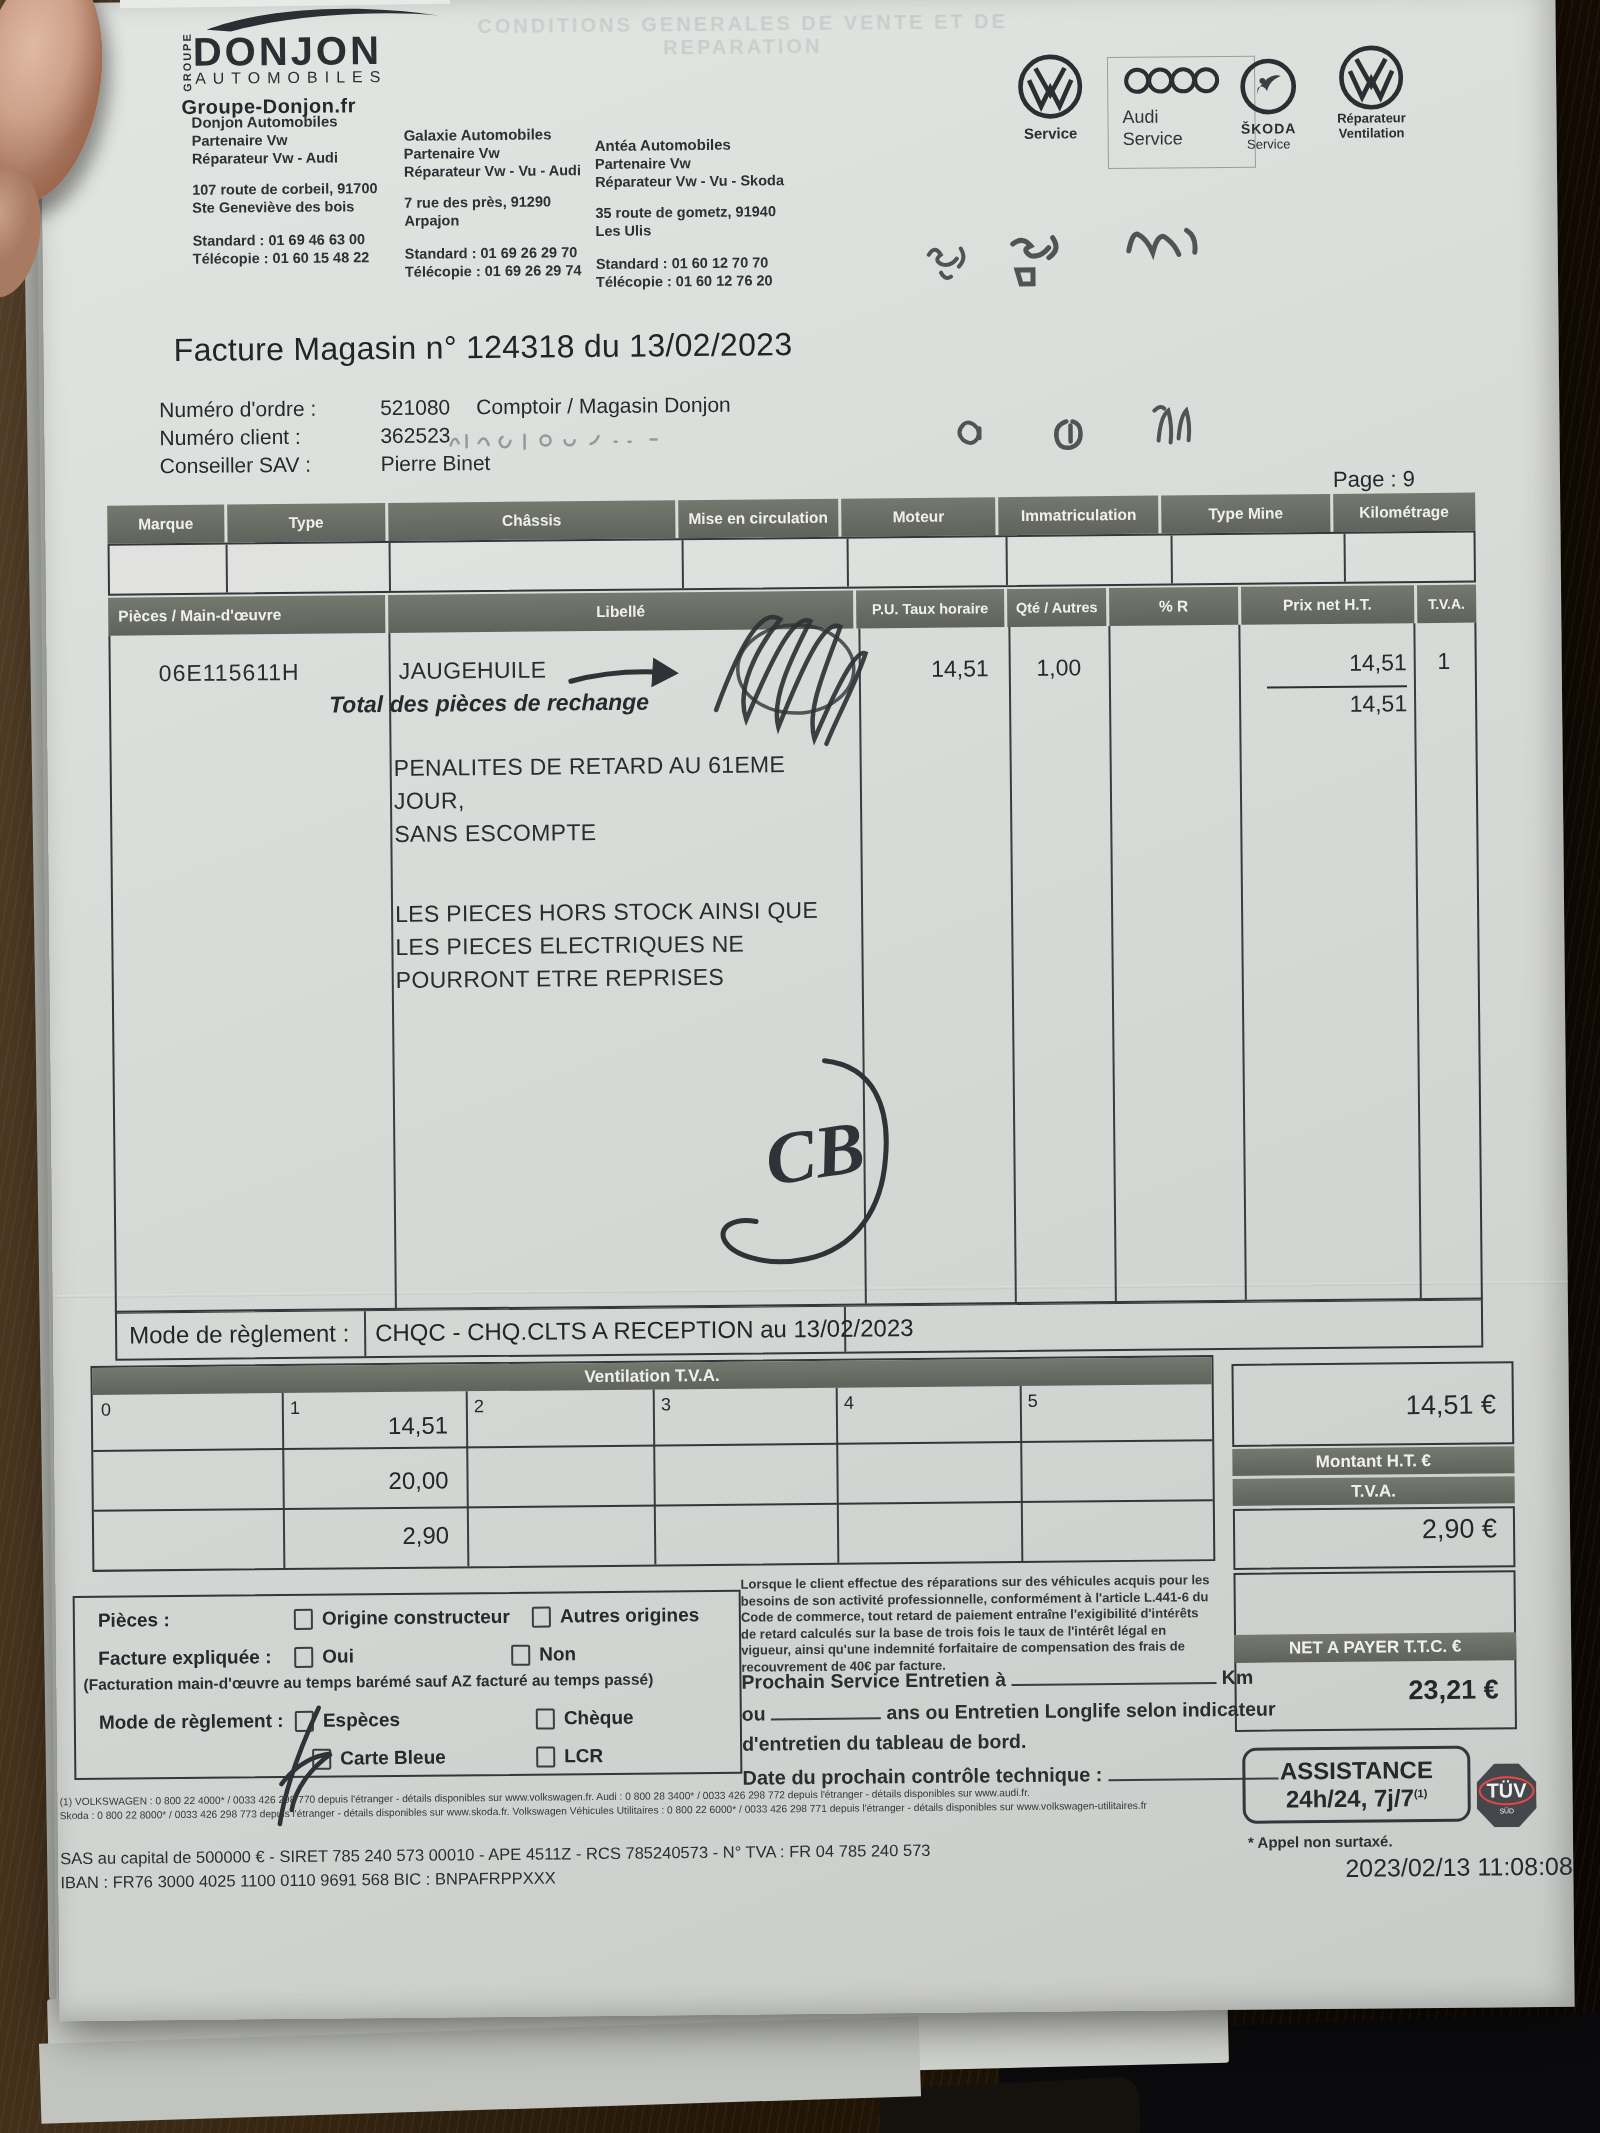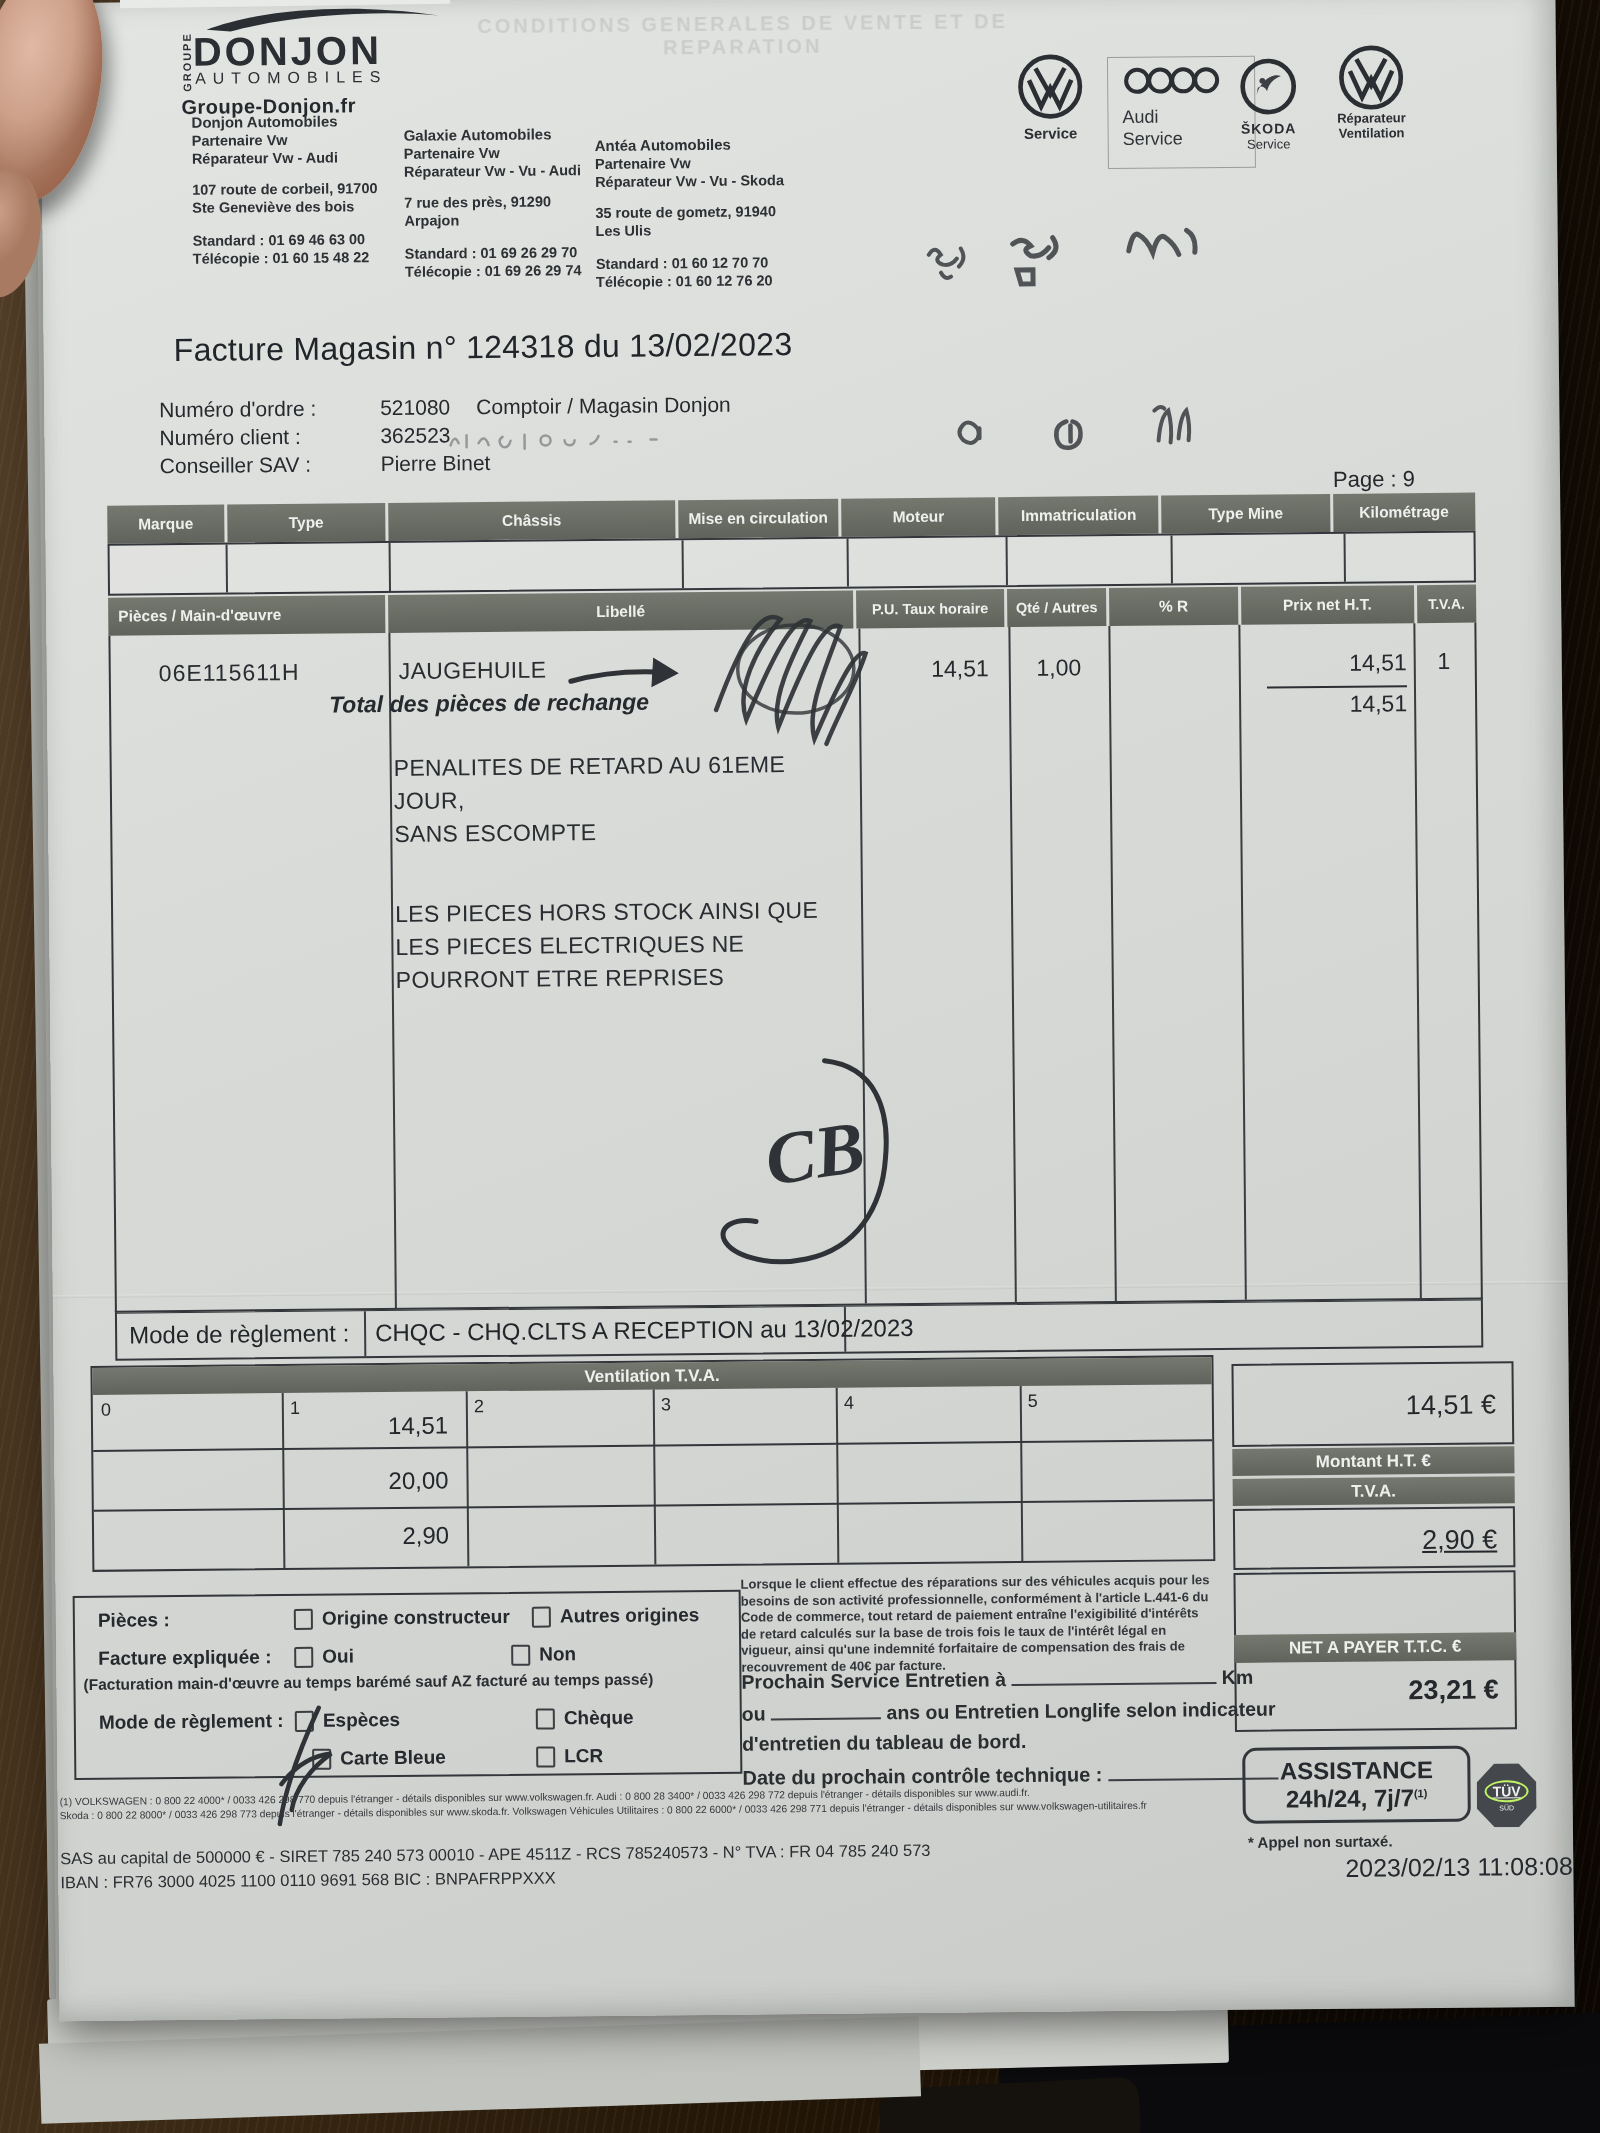--- a/index.html
+++ b/index.html
@@ -107,21 +107,21 @@
   .footnote{position:absolute;font-size:10.2px;font-weight:500;color:#35383c;width:1120px;}
   .company-line{position:absolute;font-size:16.5px;color:#2b2e32;}
   #assist-box{left:1185px;top:1756px;width:228px;height:76px;border:3px solid #33363a;border-radius:14px;
     display:flex;flex-direction:column;align-items:center;justify-content:center;box-sizing:border-box;}
   #assist-box .a1{font-size:24px;font-weight:700;color:#26292d;}
   #assist-box .a2{font-size:24px;font-weight:700;color:#26292d;}
   #assist-box sup{font-size:11px;}
   #tuv-badge{left:1419px;top:1774px;width:60px;height:64px;background:#44474b;
     clip-path:polygon(30% 0,70% 0,100% 30%,100% 70%,70% 100%,30% 100%,0 70%,0 30%);
     display:flex;flex-direction:column;align-items:center;justify-content:center;color:#f0f1ee;}
-  #tuv-badge .tuv-txt{font-size:14px;font-weight:700;border:2px solid #bef264;border-radius:50%;padding:1px 6px;text-decoration:underline;}
+  #tuv-badge .tuv-txt{font-size:20px;font-weight:700;border:2px solid #ef4444;border-radius:50%;padding:1px 6px;}
   #tuv-badge .tuv-sub{font-size:7px;margin-top:2px;}
   #appel-note{left:1190px;top:1842px;font-size:15px;font-weight:700;color:#2b2e32;}
   #timestamp{left:1287px;top:1863px;font-size:25px;font-weight:500;color:#25282c;}
 </style>
 </head>
 <body>
 
 <div class="abs" id="sheet-stack-1"></div>
 <div class="abs" id="sheet-stack-2"></div>
 <div class="abs" id="dark-object"></div>
@@ -373,21 +373,21 @@
     </div>
   </div>
 
   <div class="abs" id="totals">
     <div class="tot-box" style="top:0;height:83px;">
       <div class="tot-value" style="top:26px;">14,51 €</div>
     </div>
     <div class="tot-bar" style="top:85px;height:27px;">Montant H.T. €</div>
     <div class="tot-bar" style="top:115px;height:27px;">T.V.A.</div>
     <div class="tot-box" style="top:145px;height:61px;">
-      <div class="tot-value" style="top:16px;text-decoration:underline;">2,90 €</div>
+      <div class="tot-value" style="top:5px;">2,90 €</div>
     </div>
     <div class="tot-box" style="top:209px;height:159px;">
       <div class="tot-bar" style="top:60px;height:28px;left:-2px;width:282px;">NET A PAYER T.T.C. €</div>
       <div class="tot-value" style="top:102px;font-weight:700;">23,21 €</div>
     </div>
   </div>
 
   <div class="abs" id="form-box">
     <div class="form-label" style="left:23px;top:12px;">Pièces :</div>
     <div class="cb" style="left:219px;top:13px;"></div>

